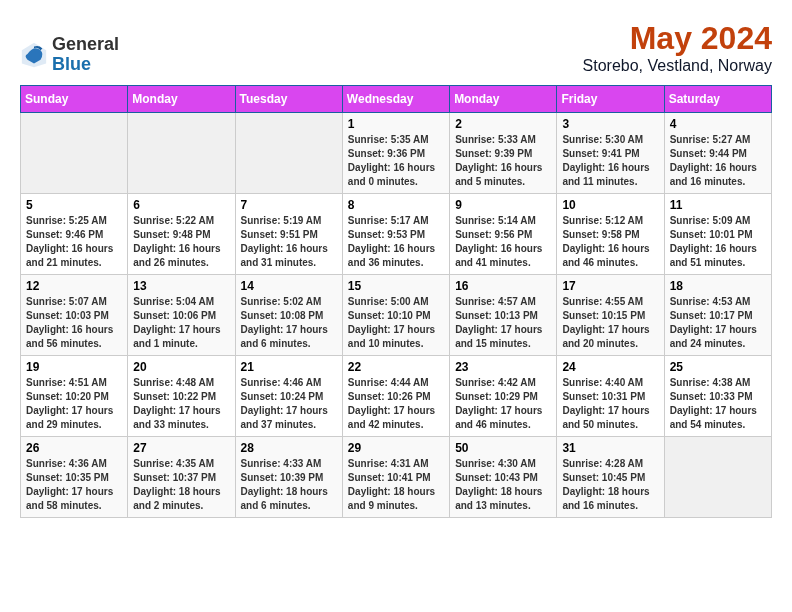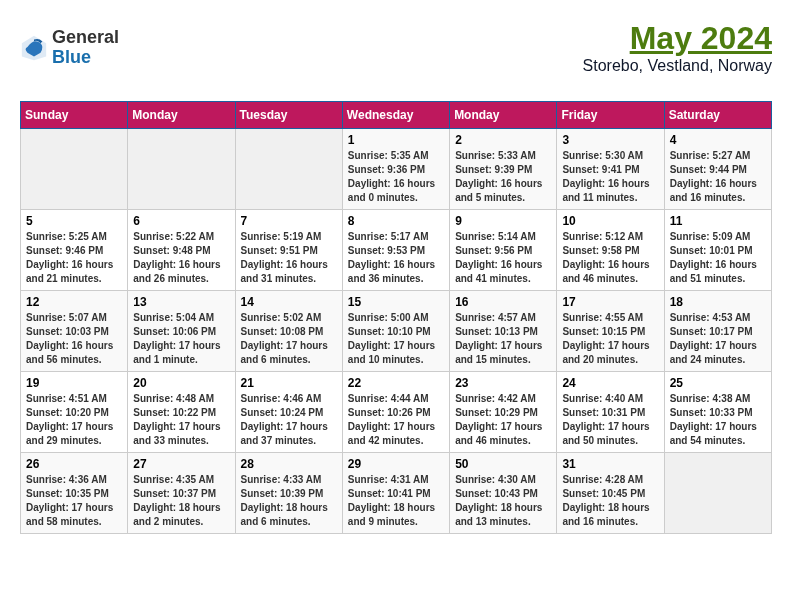--- a/index.html
+++ b/index.html
@@ -6,22 +6,22 @@
     body {
       font-family: Arial, sans-serif;
       background: #fff;
       width: 792px;
       min-height: 612px;
       padding: 20px;
     }
     .header {
       display: flex;
       justify-content: space-between;
-      align-items: center;
-      margin-bottom: 26px;
+      align-items: flex-end;
+      margin-bottom: 10px;
     }
     .logo {
       display: flex;
       align-items: center;
       gap: 4px;
     }
     .logo-text {
       display: flex;
       flex-direction: column;
       line-height: 1.1;
@@ -39,34 +39,33 @@
     .logo-icon {
       width: 28px;
       height: 28px;
     }
     .title-area {
       text-align: right;
     }
     .main-title {
       font-size: 32px;
       font-weight: bold;
-      color: #4d7c0f;
-      text-decoration: underline;
+      color: #c2410c;
     }
     .subtitle {
       font-size: 16px;
       color: #0f172a;
     }
     table {
       width: 100%;
       border-collapse: collapse;
       font-size: 11px;
     }
     thead tr {
-      background-color: #be185d;
+      background-color: #d946ef;
       color: white;
     }
     thead th {
       padding: 6px 4px;
       text-align: left;
       font-weight: bold;
       font-size: 12px;
       border: 1px solid #1a5fa0;
     }
     tbody td {

